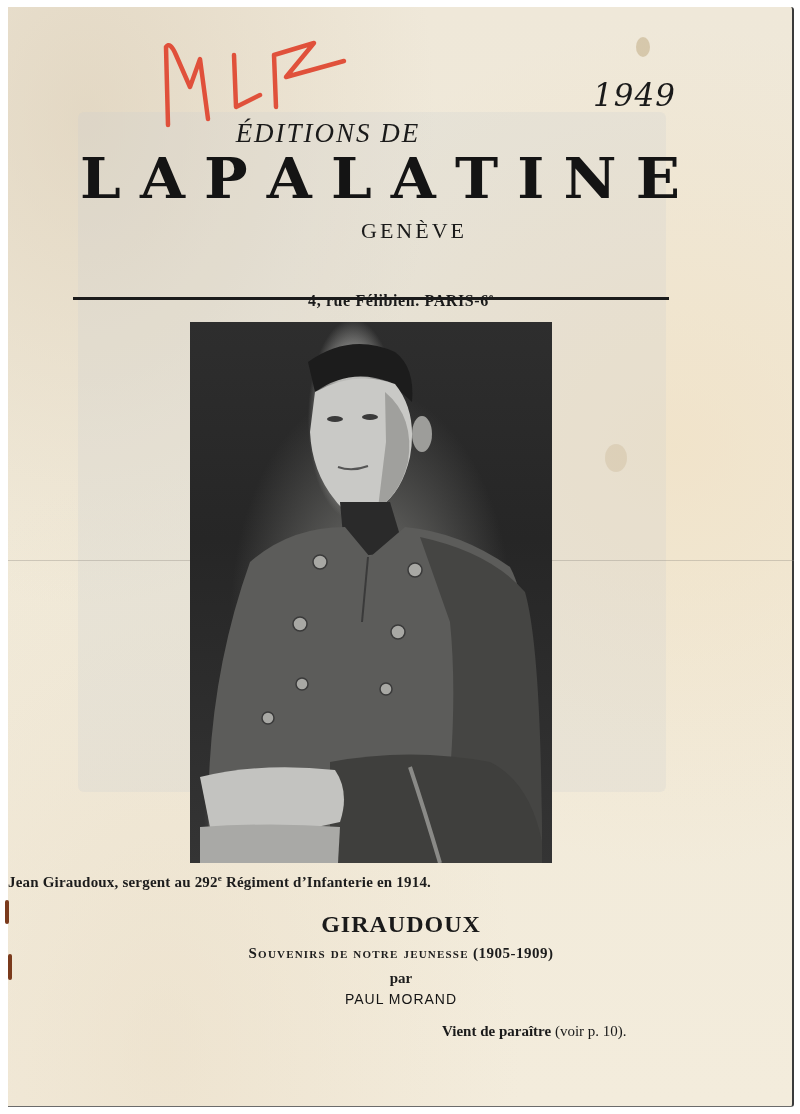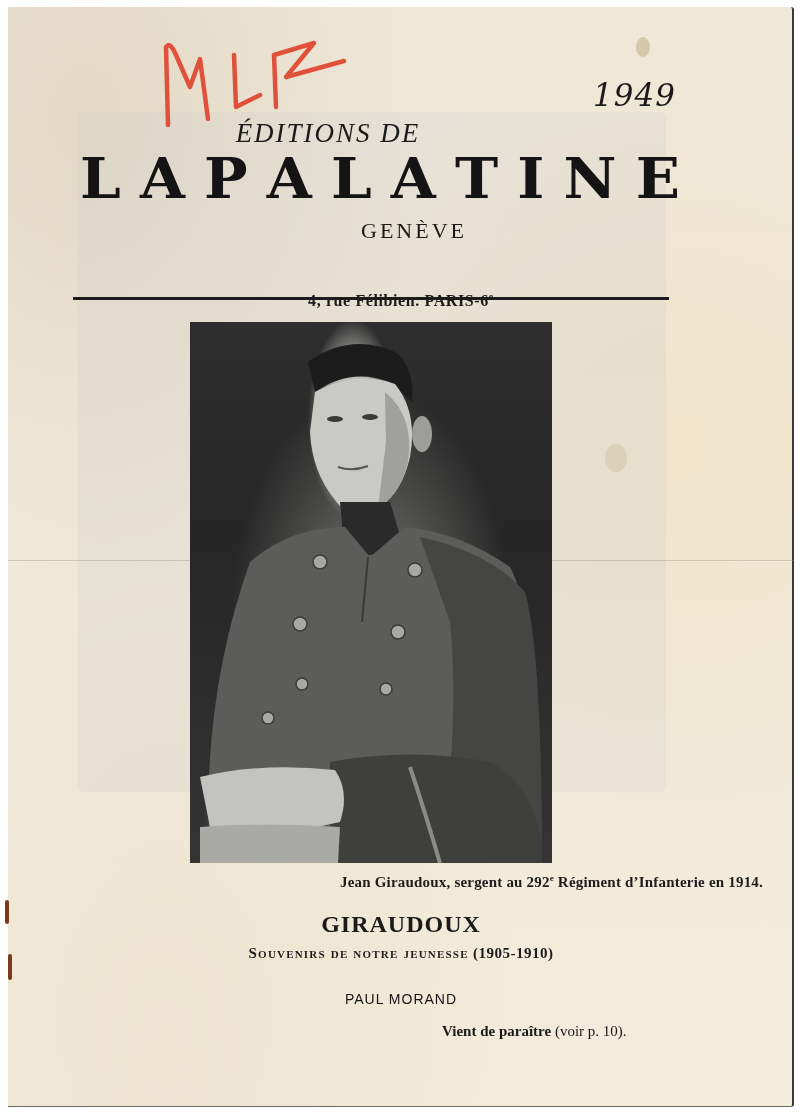--- a/index.html
+++ b/index.html
@@ -157,21 +157,21 @@
         radial-gradient(ellipse at 25% 92%, #bdbdba 0%, rgba(140,140,140,0) 20%),
         linear-gradient(180deg, #2e2e2e 0%, #262626 40%, #343434 100%);
       overflow: hidden;
     }
     .photo svg { position: absolute; left: 0; top: 0; }
     .caption {
       position: absolute;
       left: 0;
       width: 755px;
       top: 866px;
-      text-align: right;
+      text-align: left;
       font-family: "Liberation Serif", serif;
       font-weight: bold;
       font-size: 15px;
       color: #1c1c1c;
       letter-spacing: 0.2px;
     }
     .caption sup { font-size: 9px; }
     .book-title {
       position: absolute;
       left: 0;
@@ -316,20 +316,21 @@
       <path d="M10 505 Q80 500 150 505 L148 541 L10 541 Z" fill="#a9a9a6"></path>
 
       <path d="M220 445 Q235 490 250 541" stroke="#8a8a87" stroke-width="4" fill="none"></path>
     </svg>
   </div>
 
   <div class="caption"><span>Jean Giraudoux, sergent au 292</span><sup>e</sup><span> Régiment d’Infanterie en 1914.</span></div>
 
   <div class="book-title">GIRAUDOUX</div>
 
-  <div class="subtitle"><span class="sc">Souvenirs de notre jeunesse</span><span> (1905-1910)</span></div>
-
+  <div class="subtitle"><span class="sc">Souvenirs de notre jeunesse</span><span> (1905-1909)</span></div>
+
+  <div class="par">par</div>
 
   <div class="author">PAUL MORAND</div>
 
   <div class="availability"><span class="strong">Vient de paraître</span><span> (voir p. 10).</span></div>
 
 </div>
 
 </body></html>

